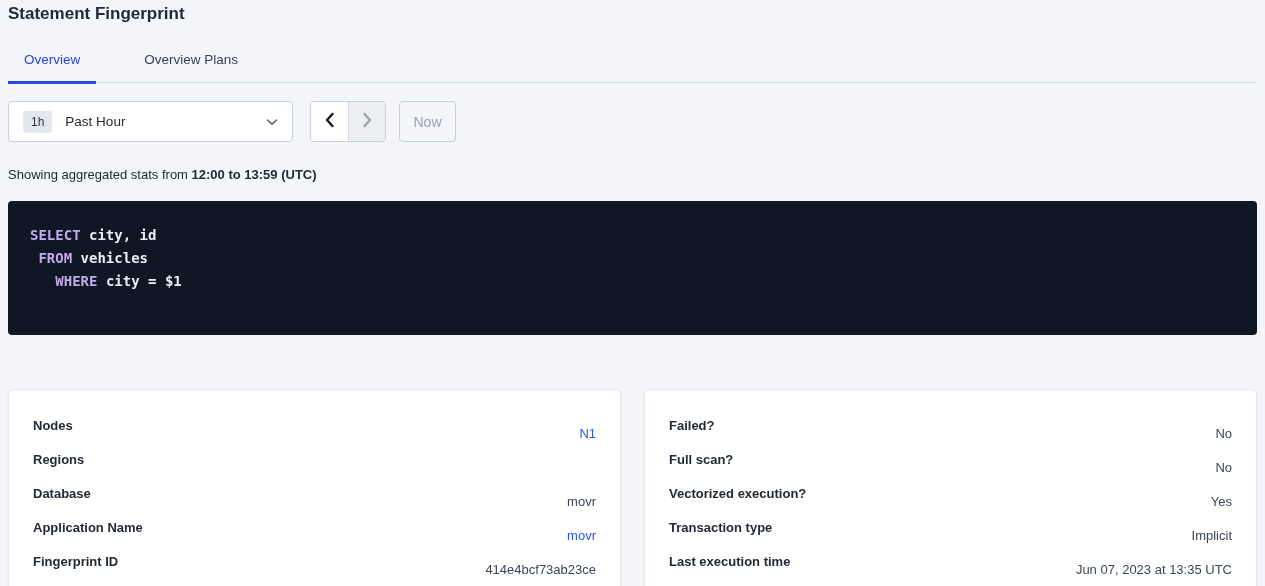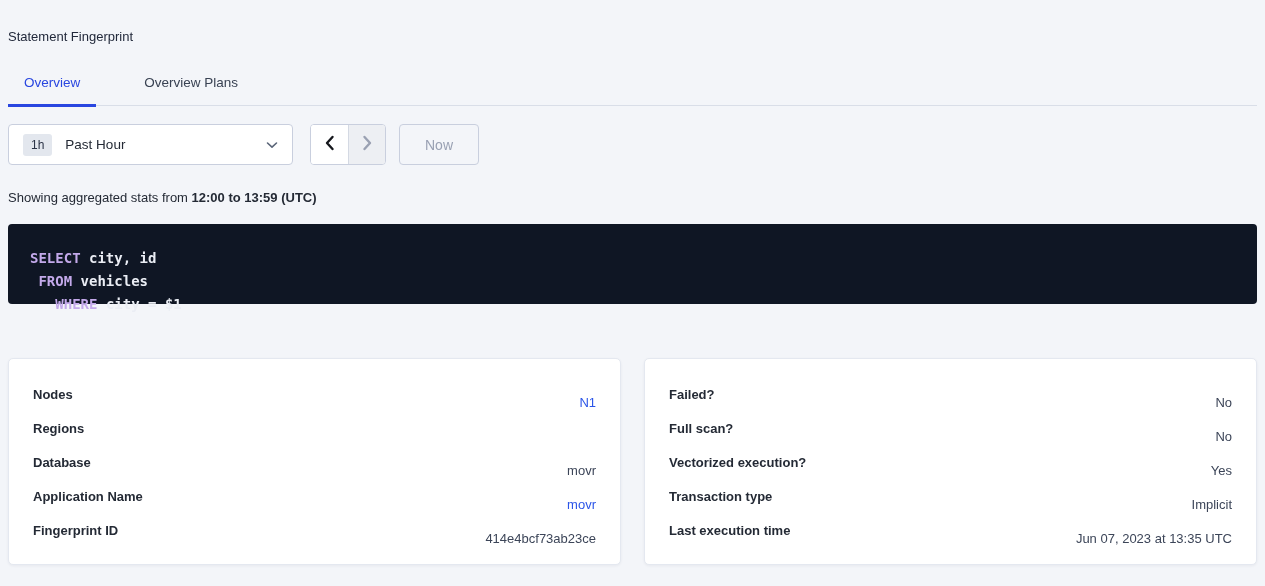--- a/index.html
+++ b/index.html
@@ -5,23 +5,23 @@
   * { margin:0; padding:0; box-sizing:border-box; }
   html,body { width:1265px; height:586px; overflow:hidden; }
   body {
     background:#F3F5F9;
     font-family:"Liberation Sans", sans-serif;
     color:#242A35;
   }
   .page { padding:0 8px; }
 
   .page-title {
-    padding-top:27px;
-    font-size:13px;
-    font-weight:400;
+    padding-top:4px;
+    font-size:17px;
+    font-weight:700;
     color:#22293B;
     line-height:20px;
   }
 
   
   .tabs {
     margin-top:28px;
     display:flex;
     border-bottom:1px solid #D9DEE8;
   }
@@ -78,39 +78,39 @@
     background:#FFFFFF;
     border:none;
   }
   .arrow-btn.next {
     border-left:1px solid #D4D9E3;
     background:#EDEFF3;
     cursor:default;
   }
   .now-button {
     margin-left:13px;
-    width:80px; height:41px;
+    width:57px; height:41px;
     border:1px solid #C9CFDE;
     border-radius:4px;
     background:transparent;
     color:#99A1B3;
     font-size:14px;
     font-family:"Liberation Sans", sans-serif;
     display:flex; align-items:center; justify-content:center;
     cursor:default;
   }
 
   
   .stats-line { margin-top:25px; font-size:13px; color:#242A35; }
   .stats-line .bold { font-weight:700; }
 
   
   .sql-box {
     margin-top:19px;
-    height:80px;
+    height:134px;
     background:#0F1624;
     border-radius:4px;
     padding:23px 20px 0 22px;
     font-family:"DejaVu Sans Mono", monospace;
     font-size:14px;
     font-weight:600;
     line-height:23px;
     color:#EAEDF4;
   }
   .sql-line { white-space:pre; }

